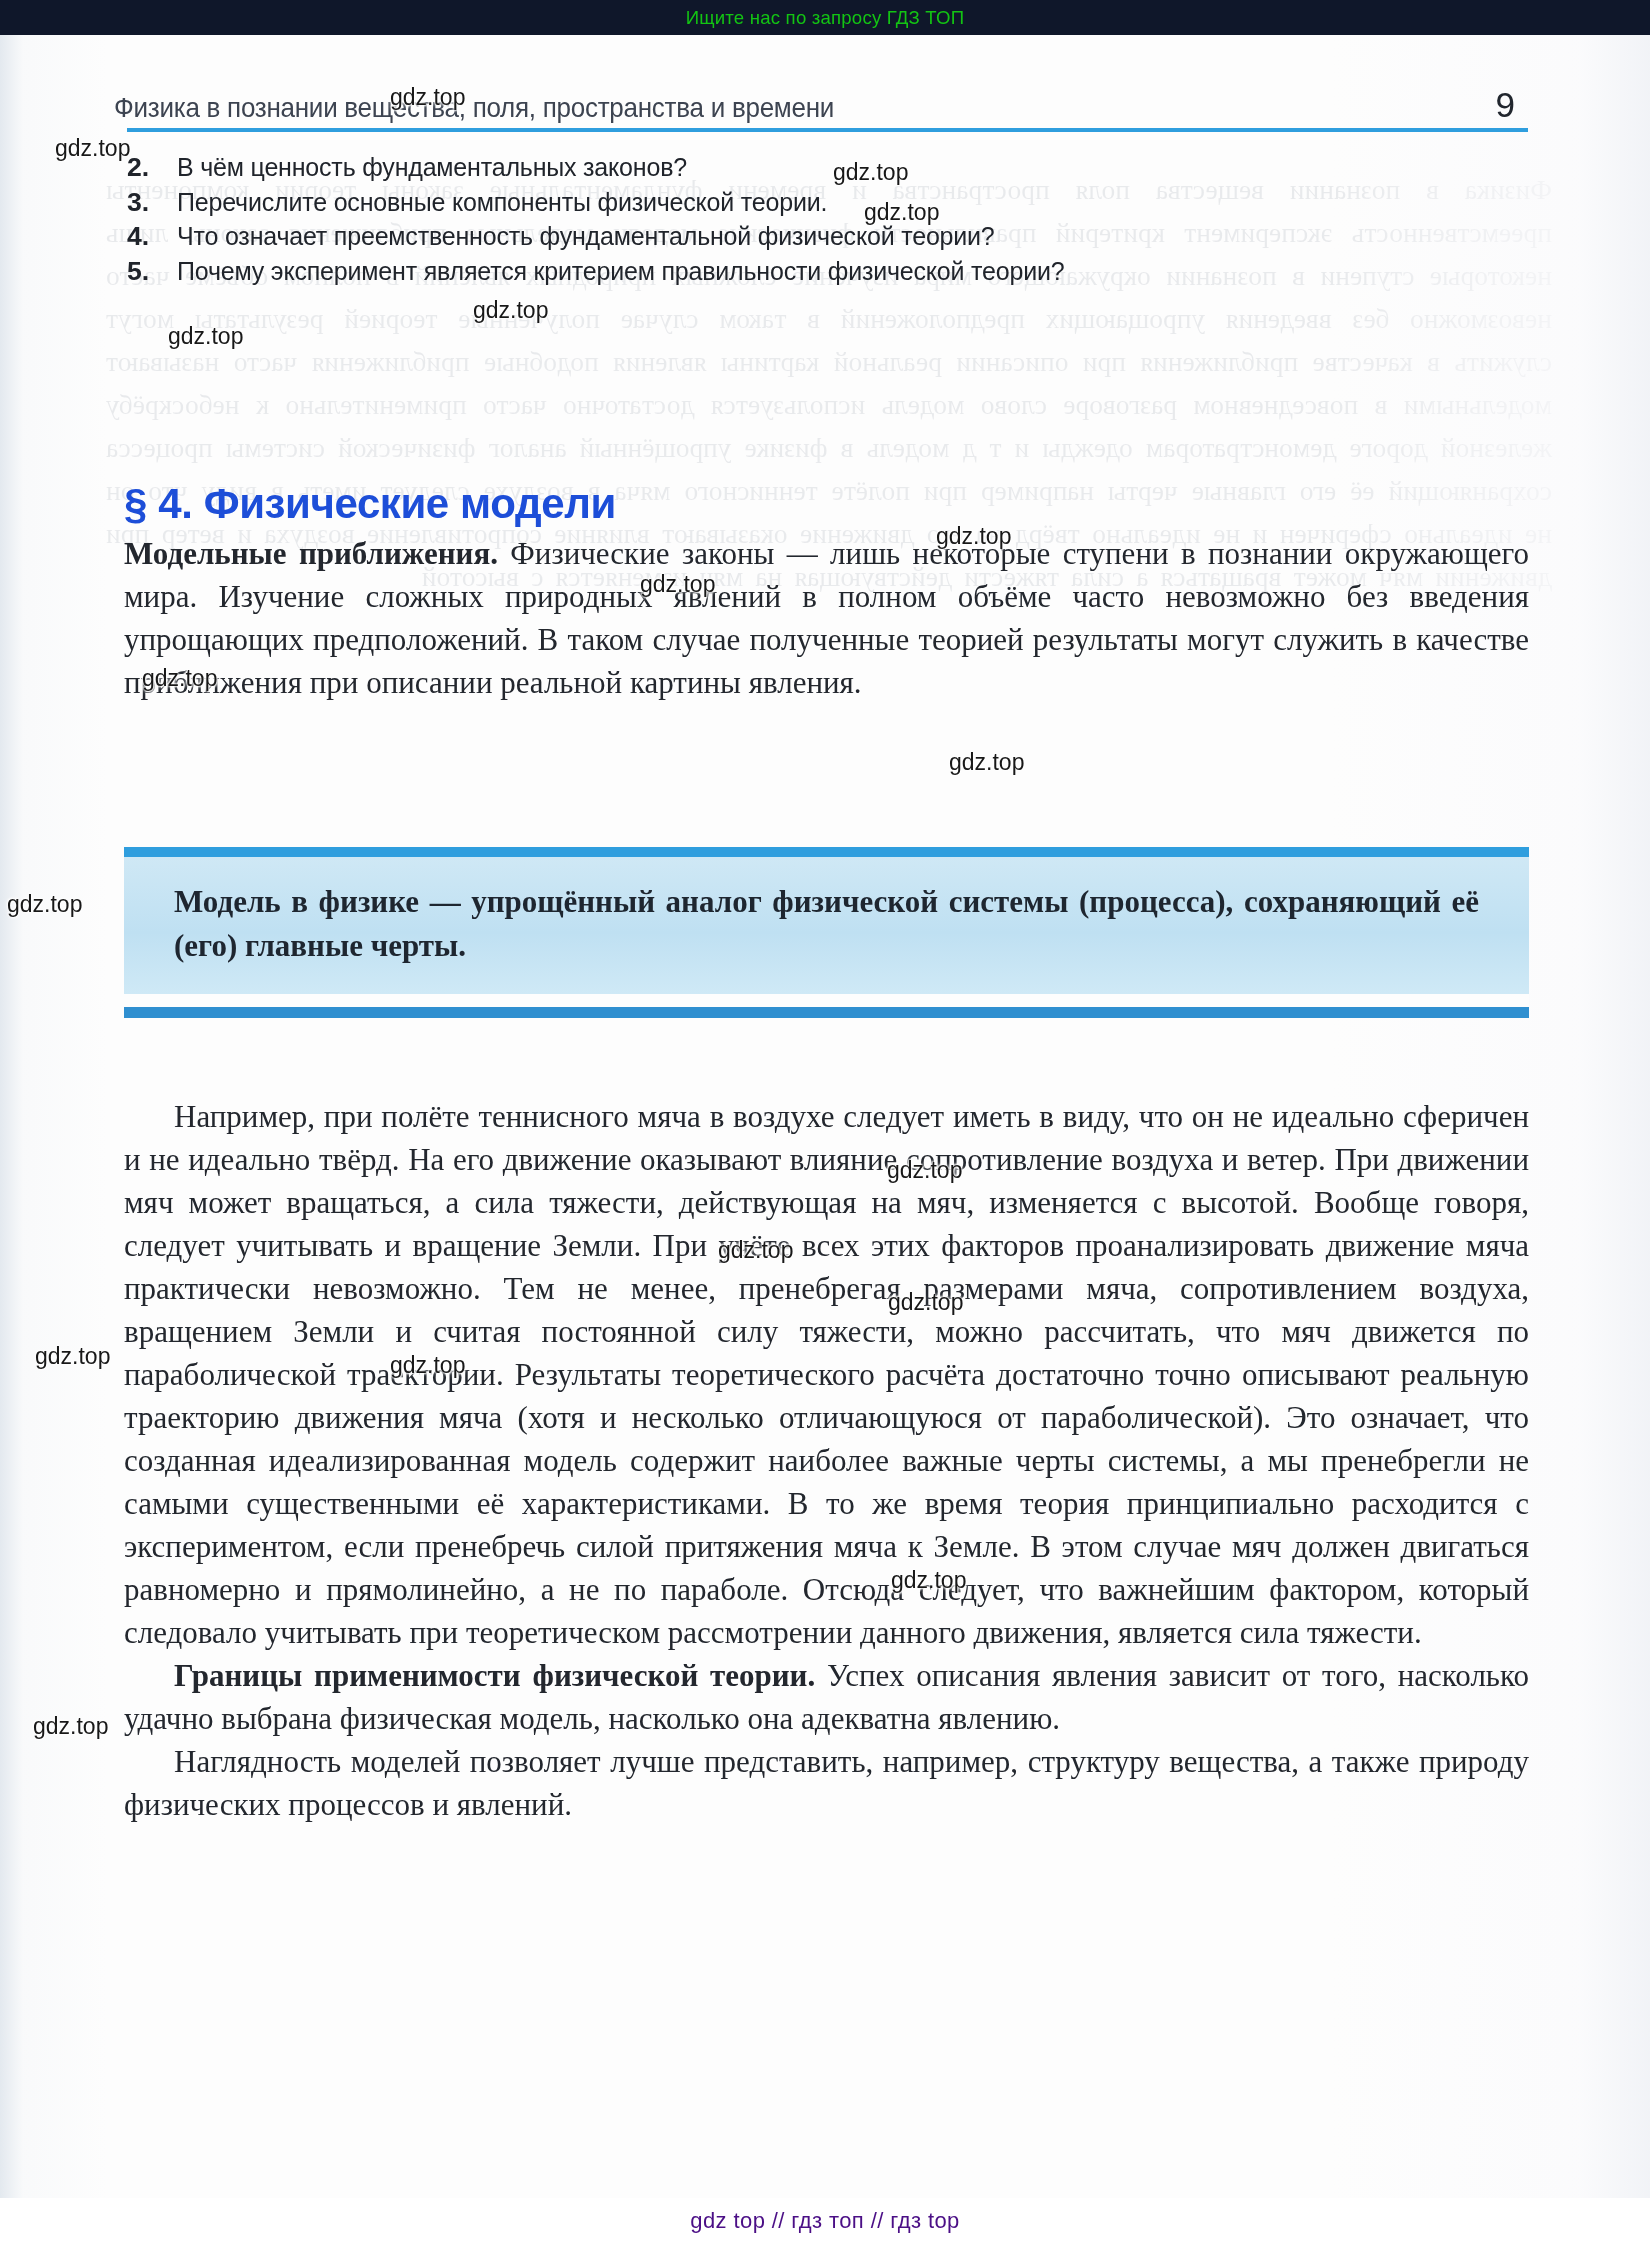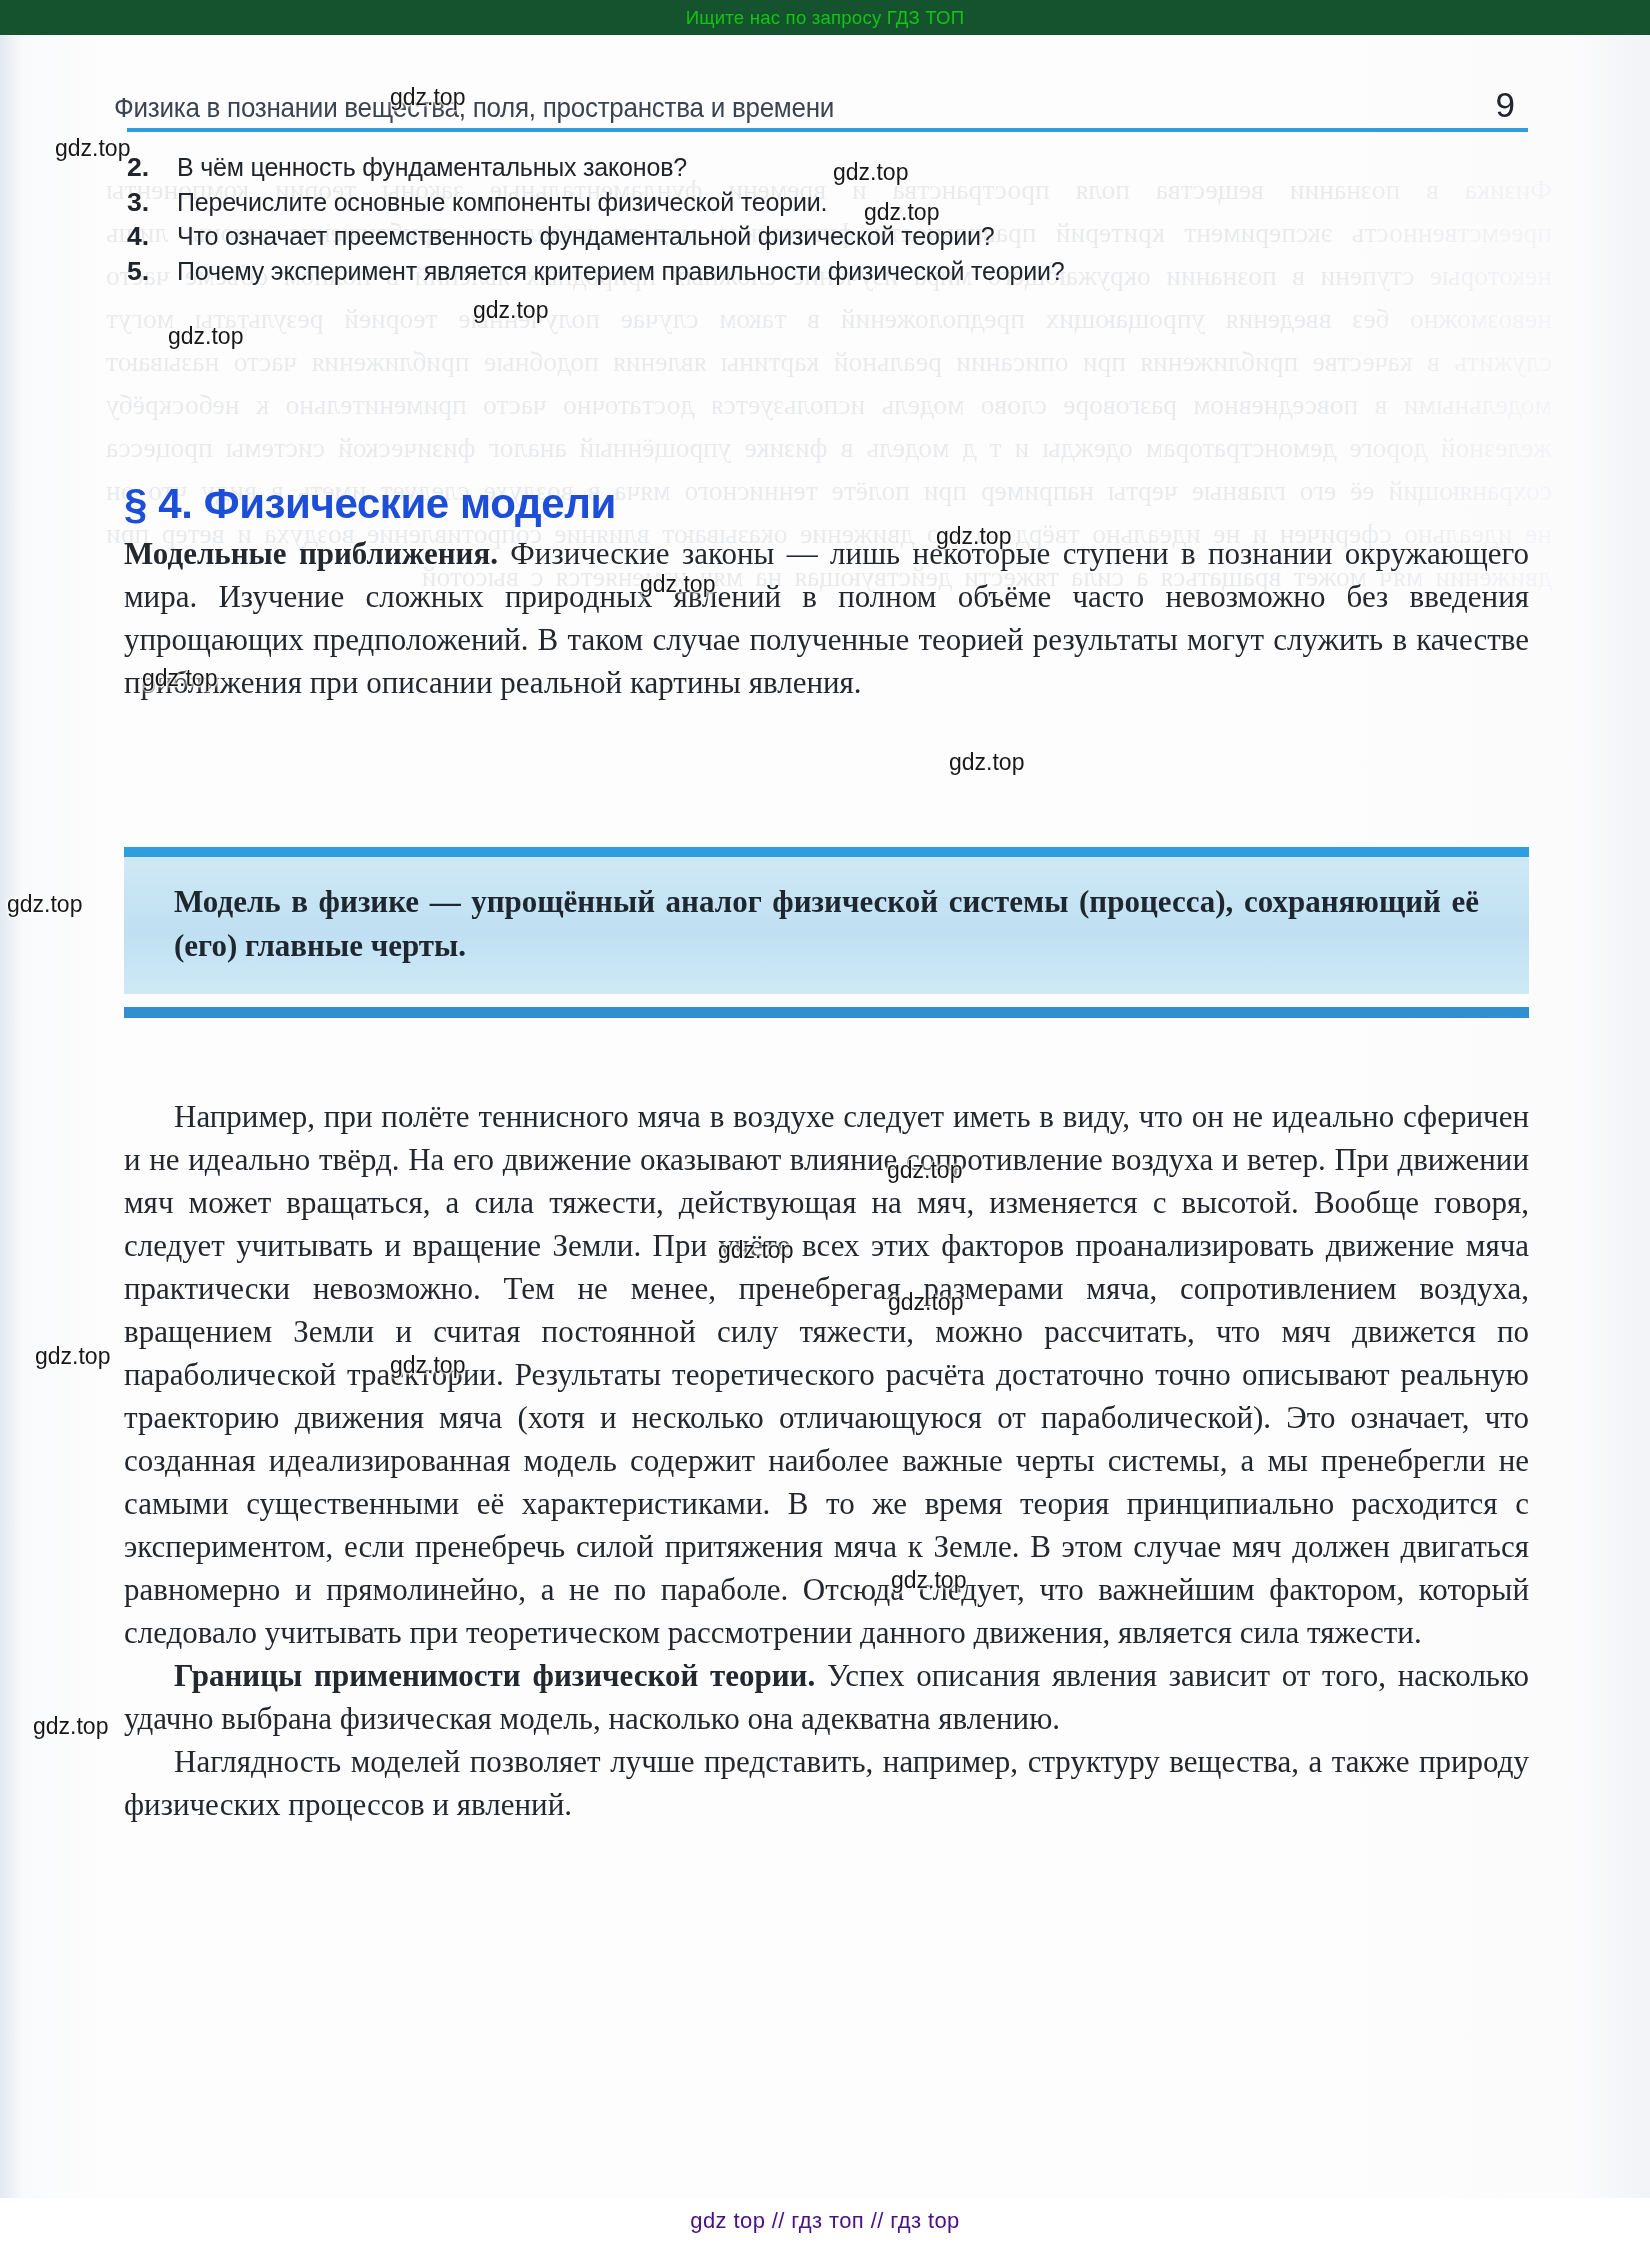--- a/index.html
+++ b/index.html
@@ -12,21 +12,21 @@
     position: relative;
     font-family: "Liberation Serif", "DejaVu Serif", serif;
     overflow: hidden;
   }
 
   
   .promo-strip {
     position: absolute;
     top: 0; left: 0; width: 1650px; height: 35px;
     display: flex; align-items: center; justify-content: center;
-    background: #14532d;
+    background: #0f172a;
     z-index: 40;
   }
   .promo-text {
     color: #13c413;
     font-family: "Liberation Sans", "DejaVu Sans", sans-serif;
     font-size: 18.6px;
     letter-spacing: 0.2px;
     white-space: nowrap;
   }
 

